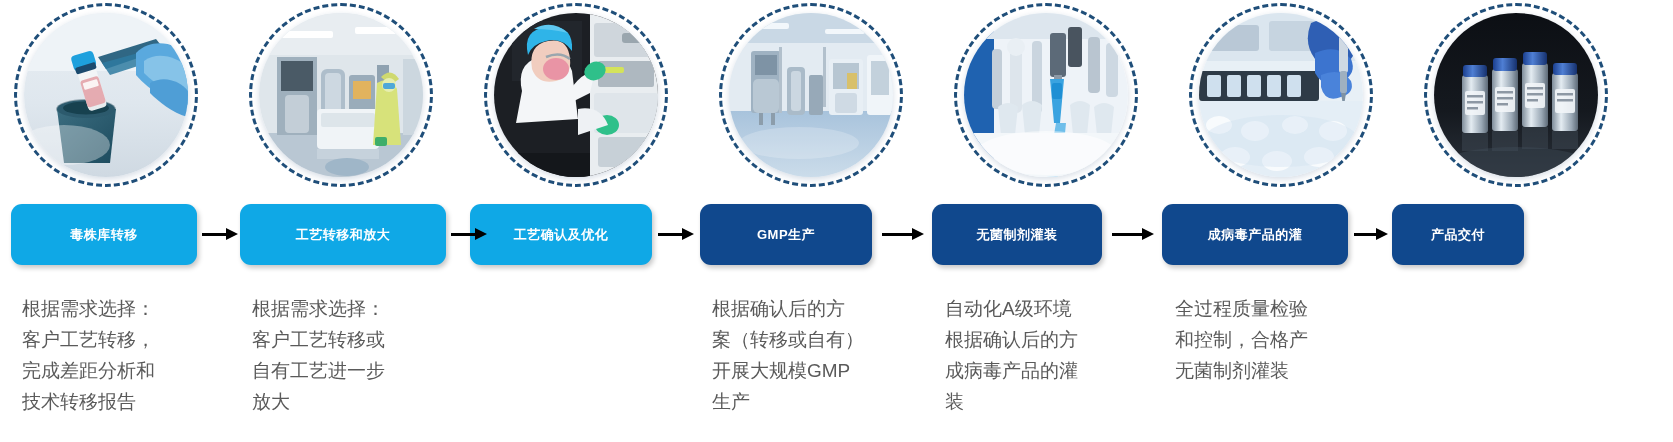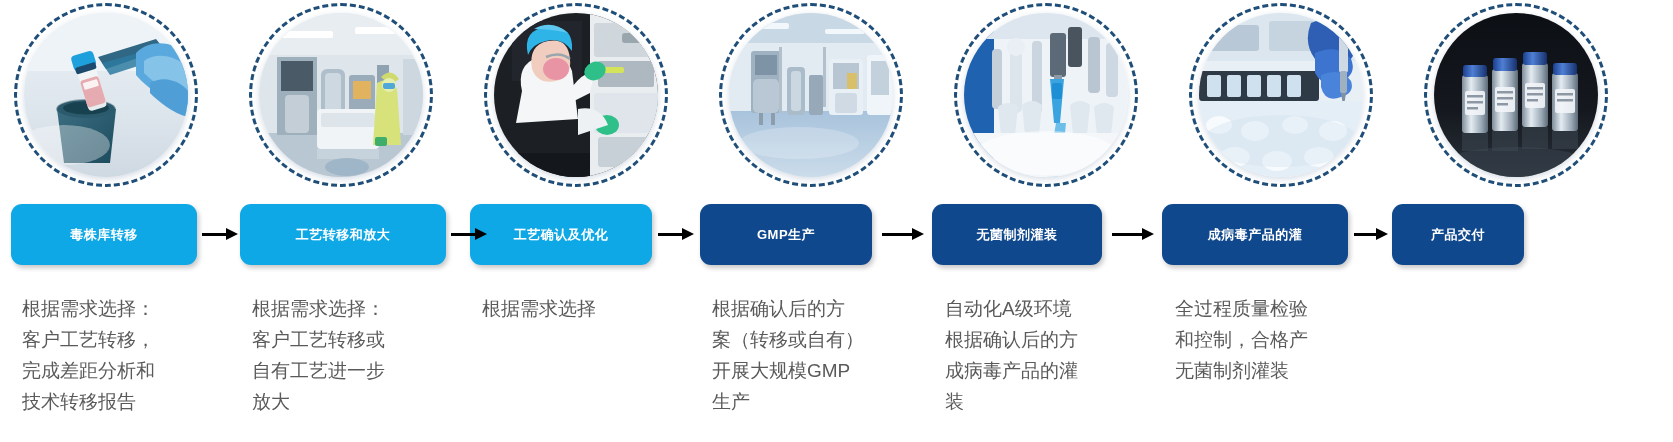--- a/index.html
+++ b/index.html
@@ -378,21 +378,20 @@
   </div>
 
   <div class="desc" style="left:22px;width:200px;">根据需求选择：
 客户工艺转移，
 完成差距分析和
 技术转移报告</div>
   <div class="desc" style="left:252px;width:200px;">根据需求选择：
 客户工艺转移或
 自有工艺进一步
 放大</div>
-  <div class="desc" style="left:482px;width:200px;">根据需求选择</div>
   <div class="desc" style="left:712px;width:210px;">根据确认后的方
 案（转移或自有）
 开展大规模GMP
 生产</div>
   <div class="desc" style="left:945px;width:200px;">自动化A级环境
 根据确认后的方
 成病毒产品的灌
 装</div>
   <div class="desc" style="left:1175px;width:200px;">全过程质量检验
 和控制，合格产

